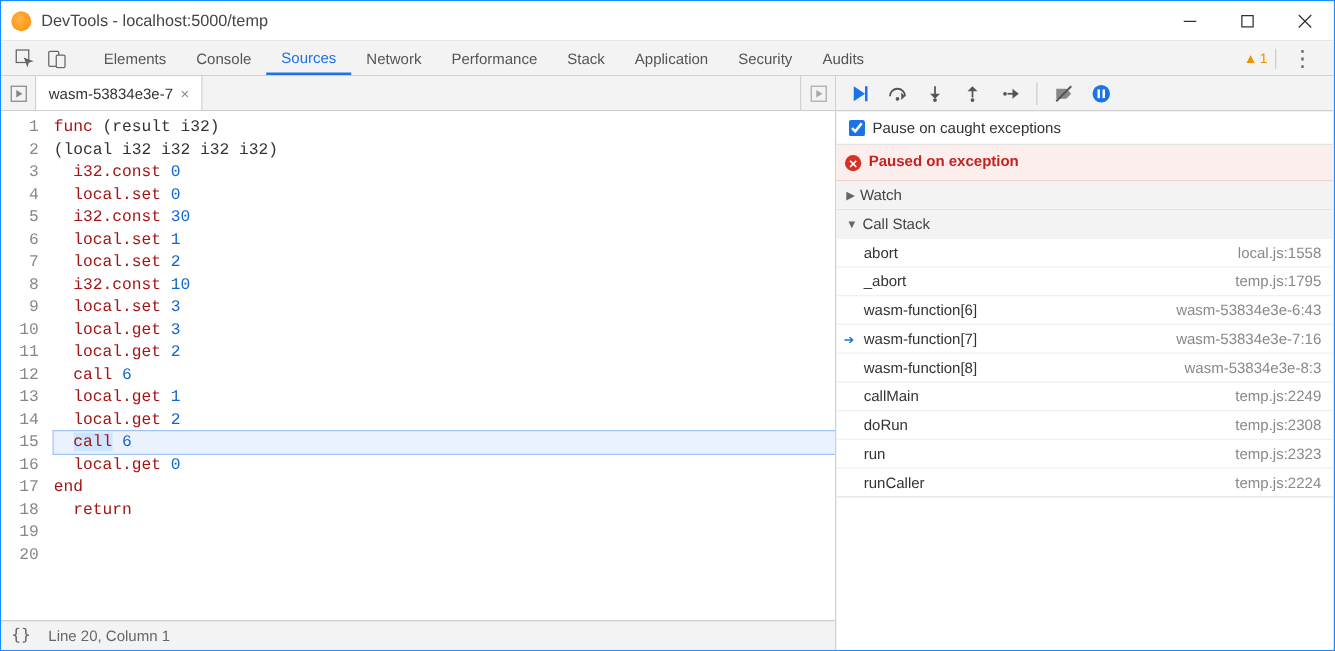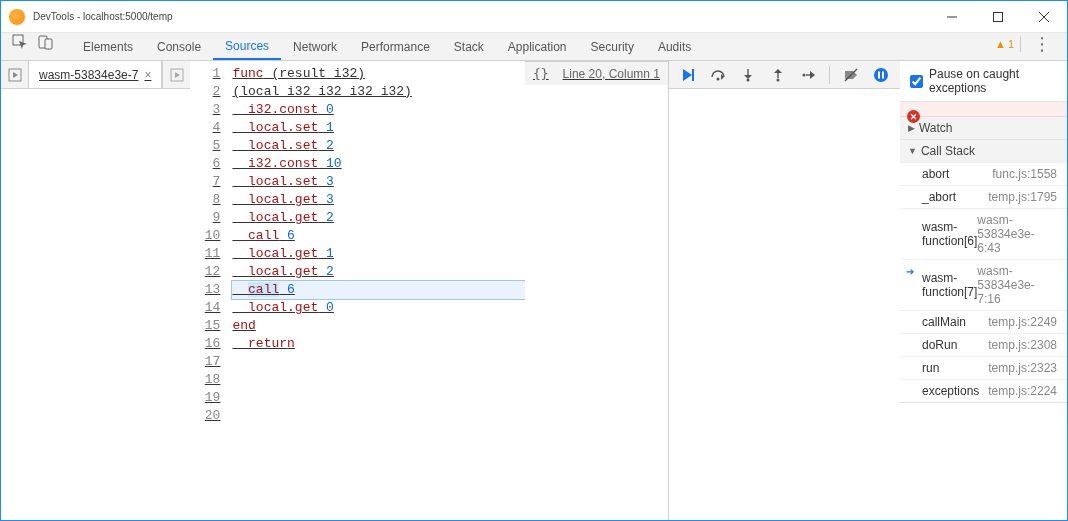--- a/index.html
+++ b/index.html
@@ -22,35 +22,35 @@
     align-items: center;
     padding: 0 0 0 8px;
     border-bottom: 1px solid #e6e6e6;
   }
   .titlebar .appicon {
     width: 16px; height: 16px;
     background: radial-gradient(circle at 40% 40%, #ffb347, #ff8c00);
     border-radius: 50%;
     margin-right: 8px;
   }
-  .titlebar .title { flex: 1; color: #444; font-size: 10px; }
+  .titlebar .title { flex: 1; color: #444; font-size: 13px; }
   .winbtns { display: flex; }
   .winbtn {
     width: 46px; height: 32px;
     display: flex; align-items: center; justify-content: center;
     color: #555;
   }
   .winbtn svg { width: 12px; height: 12px; }
 
   .toolbar {
     height: 28px;
     background: #f3f3f3;
     border-bottom: 1px solid #d0d0d0;
     display: flex;
-    align-items: flex-start;
+    align-items: center;
     padding: 0 4px;
   }
   .toolbar .tleft { display:flex; align-items:center; gap:8px; padding:0 6px; }
   .toolbar .tleft .ticon { width:18px; height:18px; display:flex; align-items:center; justify-content:center; color:#666; }
   .toolbar .tabs { display:flex; align-items:stretch; height:100%; margin-left:10px; flex:1; }
   .ttab {
     padding: 0 12px;
     display:flex; align-items:center;
     color:#555; font-size:12px;
     cursor: default;
@@ -58,23 +58,22 @@
   .ttab.active { color:#1a73e8; border-bottom:2px solid #1a73e8; }
   .tright { display:flex; align-items:center; gap:6px; padding:0 6px; }
   .warnbadge { color:#e69500; display:flex; align-items:center; gap:2px; font-size:11px;}
   .warnbadge .tri { color:#e69500; }
   .vmenu { color:#666; font-size:18px; padding:0 6px; }
 
   .main {
     flex:1; display:flex; min-height:0;
   }
   .left {
-    flex:1; display:flex; min-width:0;
+    flex:1; display:flex; flex-direction:column; min-width:0;
     border-right:1px solid #d0d0d0;
-    text-decoration:underline;
   }
   .tabstrip {
     height:28px; border-bottom:1px solid #d0d0d0;
     display:flex; align-items:center;
     background:#f3f3f3;
   }
   .tabstrip .navicon {
     width:28px; height:28px;
     display:flex; align-items:center; justify-content:center;
     color:#666; border-right:1px solid #d0d0d0;
@@ -111,21 +110,21 @@
 
   .statusbar {
     height:24px; border-top:1px solid #d0d0d0;
     background:#f3f3f3;
     display:flex; align-items:center;
     padding:0 8px; gap:14px; color:#666;
   }
   .curly { font-family: Consolas, monospace; font-size:13px; }
 
   .right {
-    width:398px; display:flex; flex-direction:row; min-height:0;
+    width:398px; display:flex; flex-direction:column; min-height:0;
     position:relative;
   }
   .dbgtoolbar {
     height:28px; border-bottom:1px solid #d0d0d0;
     background:#f3f3f3;
     display:flex; align-items:center; gap:4px; padding:0 6px;
   }
   .dbgbtn {
     width:26px; height:22px; display:flex; align-items:center; justify-content:center;
     color:#555; border-radius:2px;
@@ -288,20 +287,22 @@
           <div style="height: 18px;">16</div>
           <div style="height: 18px;">17</div>
           <div style="height: 18px;">18</div>
           <div style="height: 18px;">19</div>
           <div style="height: 18px;">20</div>
         </div>
       <div class="codesurf" id="codesurf">
           <div class="codeline"><span class="tok-kw">func</span> (result i32)</div>
           <div class="codeline">(local i32 i32 i32 i32)</div>
           <div class="codeline">  <span class="tok-kw">i32.const</span> <span class="tok-num">0</span></div>
+          <div class="codeline">  <span class="tok-kw">local.set</span> <span class="tok-num">0</span></div>
+          <div class="codeline">  <span class="tok-kw">i32.const</span> <span class="tok-num">30</span></div>
           <div class="codeline">  <span class="tok-kw">local.set</span> <span class="tok-num">1</span></div>
           <div class="codeline">  <span class="tok-kw">local.set</span> <span class="tok-num">2</span></div>
           <div class="codeline">  <span class="tok-kw">i32.const</span> <span class="tok-num">10</span></div>
           <div class="codeline">  <span class="tok-kw">local.set</span> <span class="tok-num">3</span></div>
           <div class="codeline">  <span class="tok-kw">local.get</span> <span class="tok-num">3</span></div>
           <div class="codeline">  <span class="tok-kw">local.get</span> <span class="tok-num">2</span></div>
           <div class="codeline">  <span class="tok-kw">call</span> <span class="tok-num">6</span></div>
           <div class="codeline">  <span class="tok-kw">local.get</span> <span class="tok-num">1</span></div>
           <div class="codeline">  <span class="tok-kw">local.get</span> <span class="tok-num">2</span></div>
           <div class="codeline hl">  <span class="sel"><span class="tok-kw">call</span></span> <span class="tok-num">6</span></div>
@@ -371,65 +372,70 @@
     </div>
 
     <div class="panes">
       <div class="pausechk">
         <input type="checkbox" checked="" style="">
         <span>Pause on caught exceptions</span>
       </div>
 
       <div class="excnotice">
         <div class="xicon">✕</div>
+        <div class="etitle">Paused on exception</div>
       </div>
 
       <div class="section">
         <div class="shead">
           <span class="arrow">▶</span>
           <span>Watch</span>
         </div>
       </div>
 
       <div class="section">
         <div class="shead">
           <span class="arrow">▼</span>
           <span>Call Stack</span>
         </div>
         <div id="callstack">
             <div class="stackrow">
               <span class="fn">abort</span>
-              <span class="loc">func.js:1558</span>
+              <span class="loc">local.js:1558</span>
             </div>
             <div class="stackrow">
               <span class="fn">_abort</span>
               <span class="loc">temp.js:1795</span>
             </div>
             <div class="stackrow">
               <span class="fn">wasm-function[6]</span>
               <span class="loc">wasm-53834e3e-6:43</span>
             </div>
             <div class="stackrow">
               <span class="marker">➔</span>
               <span class="fn">wasm-function[7]</span>
               <span class="loc">wasm-53834e3e-7:16</span>
             </div>
             <div class="stackrow">
+              <span class="fn">wasm-function[8]</span>
+              <span class="loc">wasm-53834e3e-8:3</span>
+            </div>
+            <div class="stackrow">
               <span class="fn">callMain</span>
               <span class="loc">temp.js:2249</span>
             </div>
             <div class="stackrow">
               <span class="fn">doRun</span>
               <span class="loc">temp.js:2308</span>
             </div>
             <div class="stackrow">
               <span class="fn">run</span>
               <span class="loc">temp.js:2323</span>
             </div>
             <div class="stackrow">
-              <span class="fn">exceptions</span>
+              <span class="fn">runCaller</span>
               <span class="loc">temp.js:2224</span>
             </div>
           </div>
       </div>
     </div>
   </div>
 </div>
 
 </body></html>

